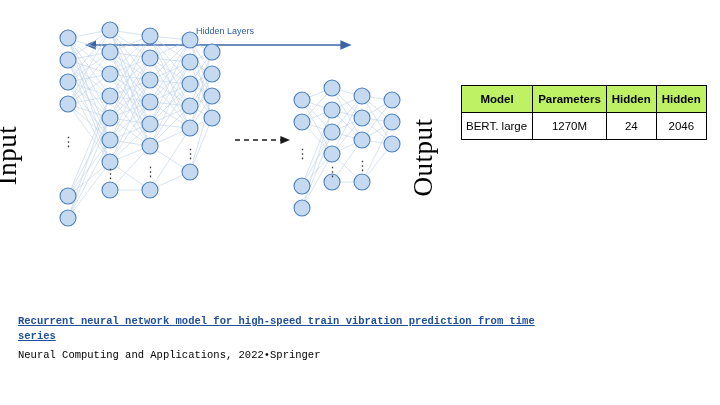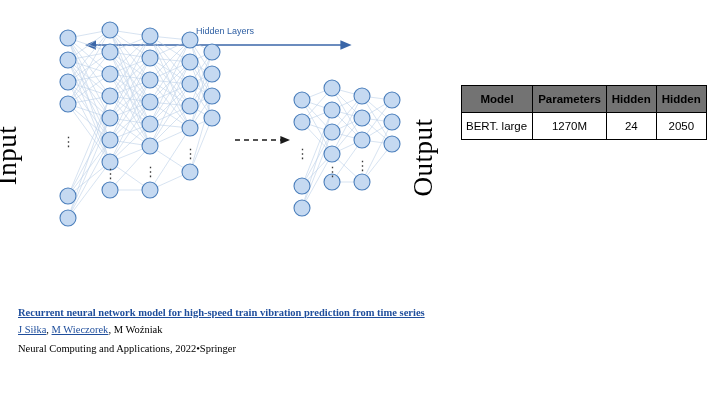--- a/index.html
+++ b/index.html
@@ -85,35 +85,35 @@
     font-size: 11.5px;
     color: #000000;
   }
   #model-table th, #model-table td {
     border: 1px solid #000000;
     padding: 4px 5px;
     text-align: center;
     height: 18px;
   }
   #model-table thead th {
-    background: #737373;
+    background: #bef264;
     font-weight: bold;
   }
   #model-table td.model-name {
     text-align: left;
     padding-left: 4px;
   }
 
   
   #citation {
     position: absolute;
     left: 18px;
-    top: 305px;
+    top: 314px;
     width: 560px;
-    font-family: Liberation Serif, serif;
+    font-family: Liberation Mono, monospace;
   }
   #citation-title {
     font-size: 10.5px;
     font-weight: bold;
     color: #1f4e9c;
     text-decoration: underline;
     line-height: 15px;
     cursor: pointer;
   }
   #citation-authors {
@@ -296,26 +296,23 @@
         <th>Parameters</th>
         <th>Hidden</th>
         <th>Hidden</th>
       </tr>
     </thead>
     <tbody>
       <tr>
         <td class="model-name">BERT. large</td>
         <td>1270M</td>
         <td>24</td>
-        <td>2050</td>
+        <td>2046</td>
       </tr>
     </tbody>
   </table>
 
   <div id="citation">
     <div id="citation-title">Recurrent neural network model for high-speed train vibration prediction from time series</div>
-    <div id="citation-authors">
-      <a href="#">J Siłka</a><span>, </span><a href="#">M Wieczorek</a><span>, M Woźniak</span>
-    </div>
     <div id="citation-venue">Neural Computing and Applications, 2022•Springer</div>
   </div>
 
 </div>
 
 </body></html>

